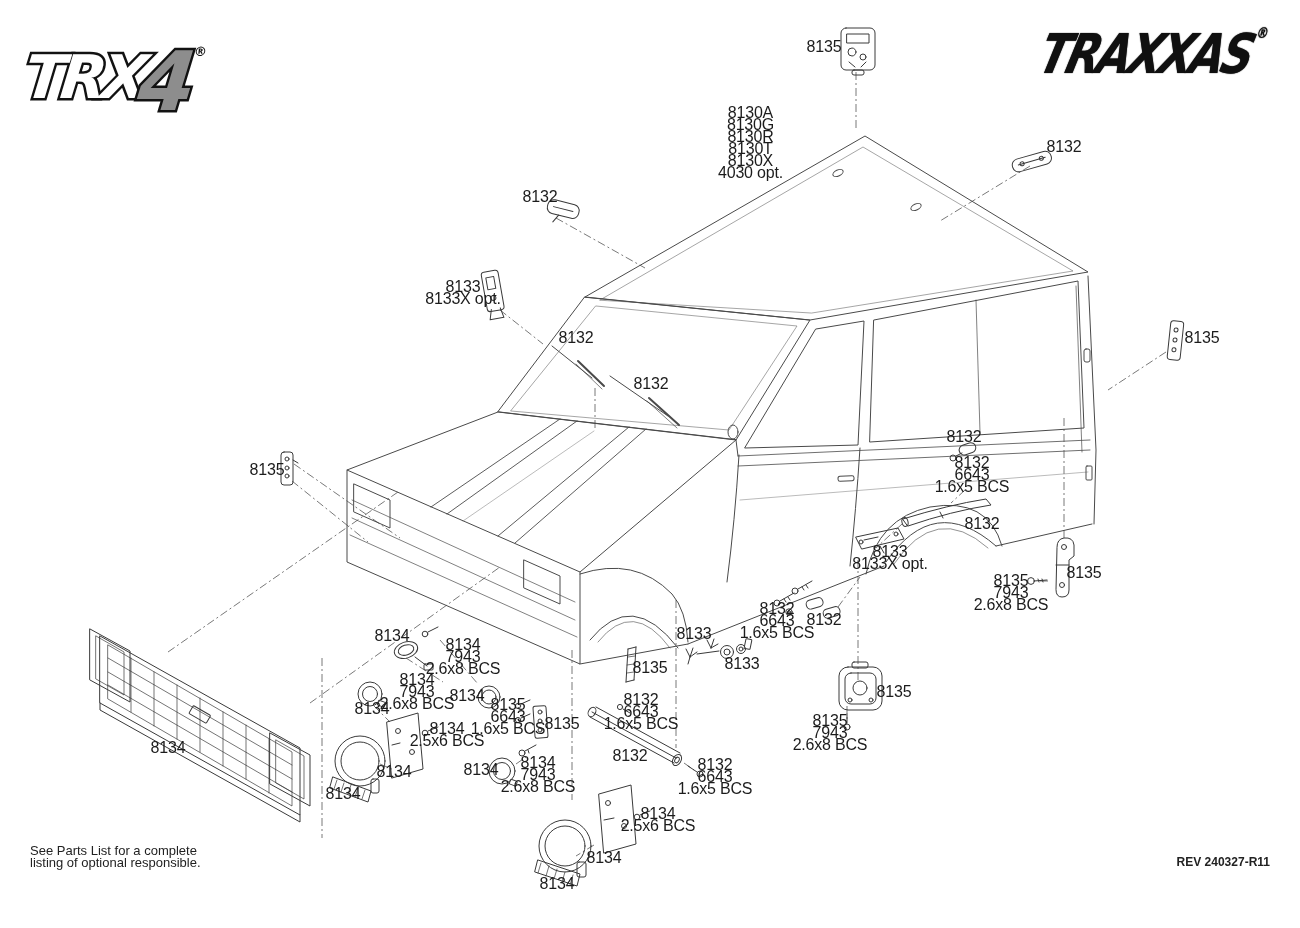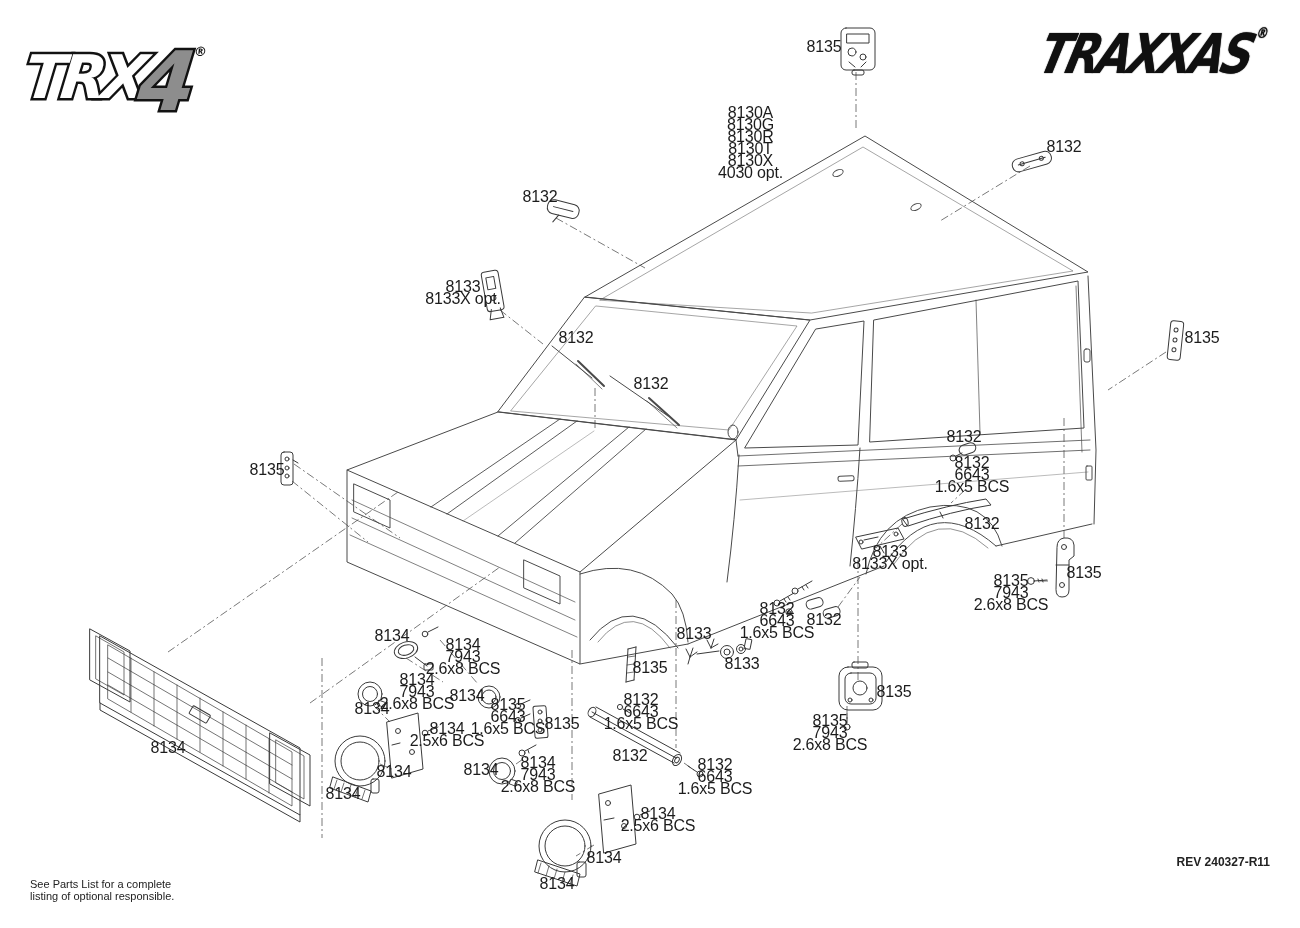--- a/index.html
+++ b/index.html
@@ -24,21 +24,21 @@
             text-shadow:0 0 1px #101010;}
   .traxxas-reg{font-size:12px;vertical-align:28px;letter-spacing:0;}
 
   
   .callout{position:absolute;transform:translate(-50%,-50%);text-align:center;
            font-size:16px;line-height:11.9px;letter-spacing:-0.2px;color:#1c1c1c;
            white-space:nowrap;}
   .callout.left{transform:none;text-align:center;}
 
   
-  .footnote{position:absolute;left:30px;top:878px;font-size:11px;line-height:12px;color:#222;}
+  .footnote{position:absolute;left:30px;top:845px;font-size:13px;line-height:12px;color:#222;}
   .footer-right{position:absolute;right:30px;top:855px;text-align:right;color:#222;}
   .rev{font-size:12px;margin-bottom:4px;font-weight:bold;}
   .disclaimer{font-size:10px;line-height:10.5px;}
 </style>
 </head>
 <body>
 
 <div id="page">
 
   <svg id="diagram-svg" width="1300" height="928" viewBox="0 0 1300 928" fill="none">

